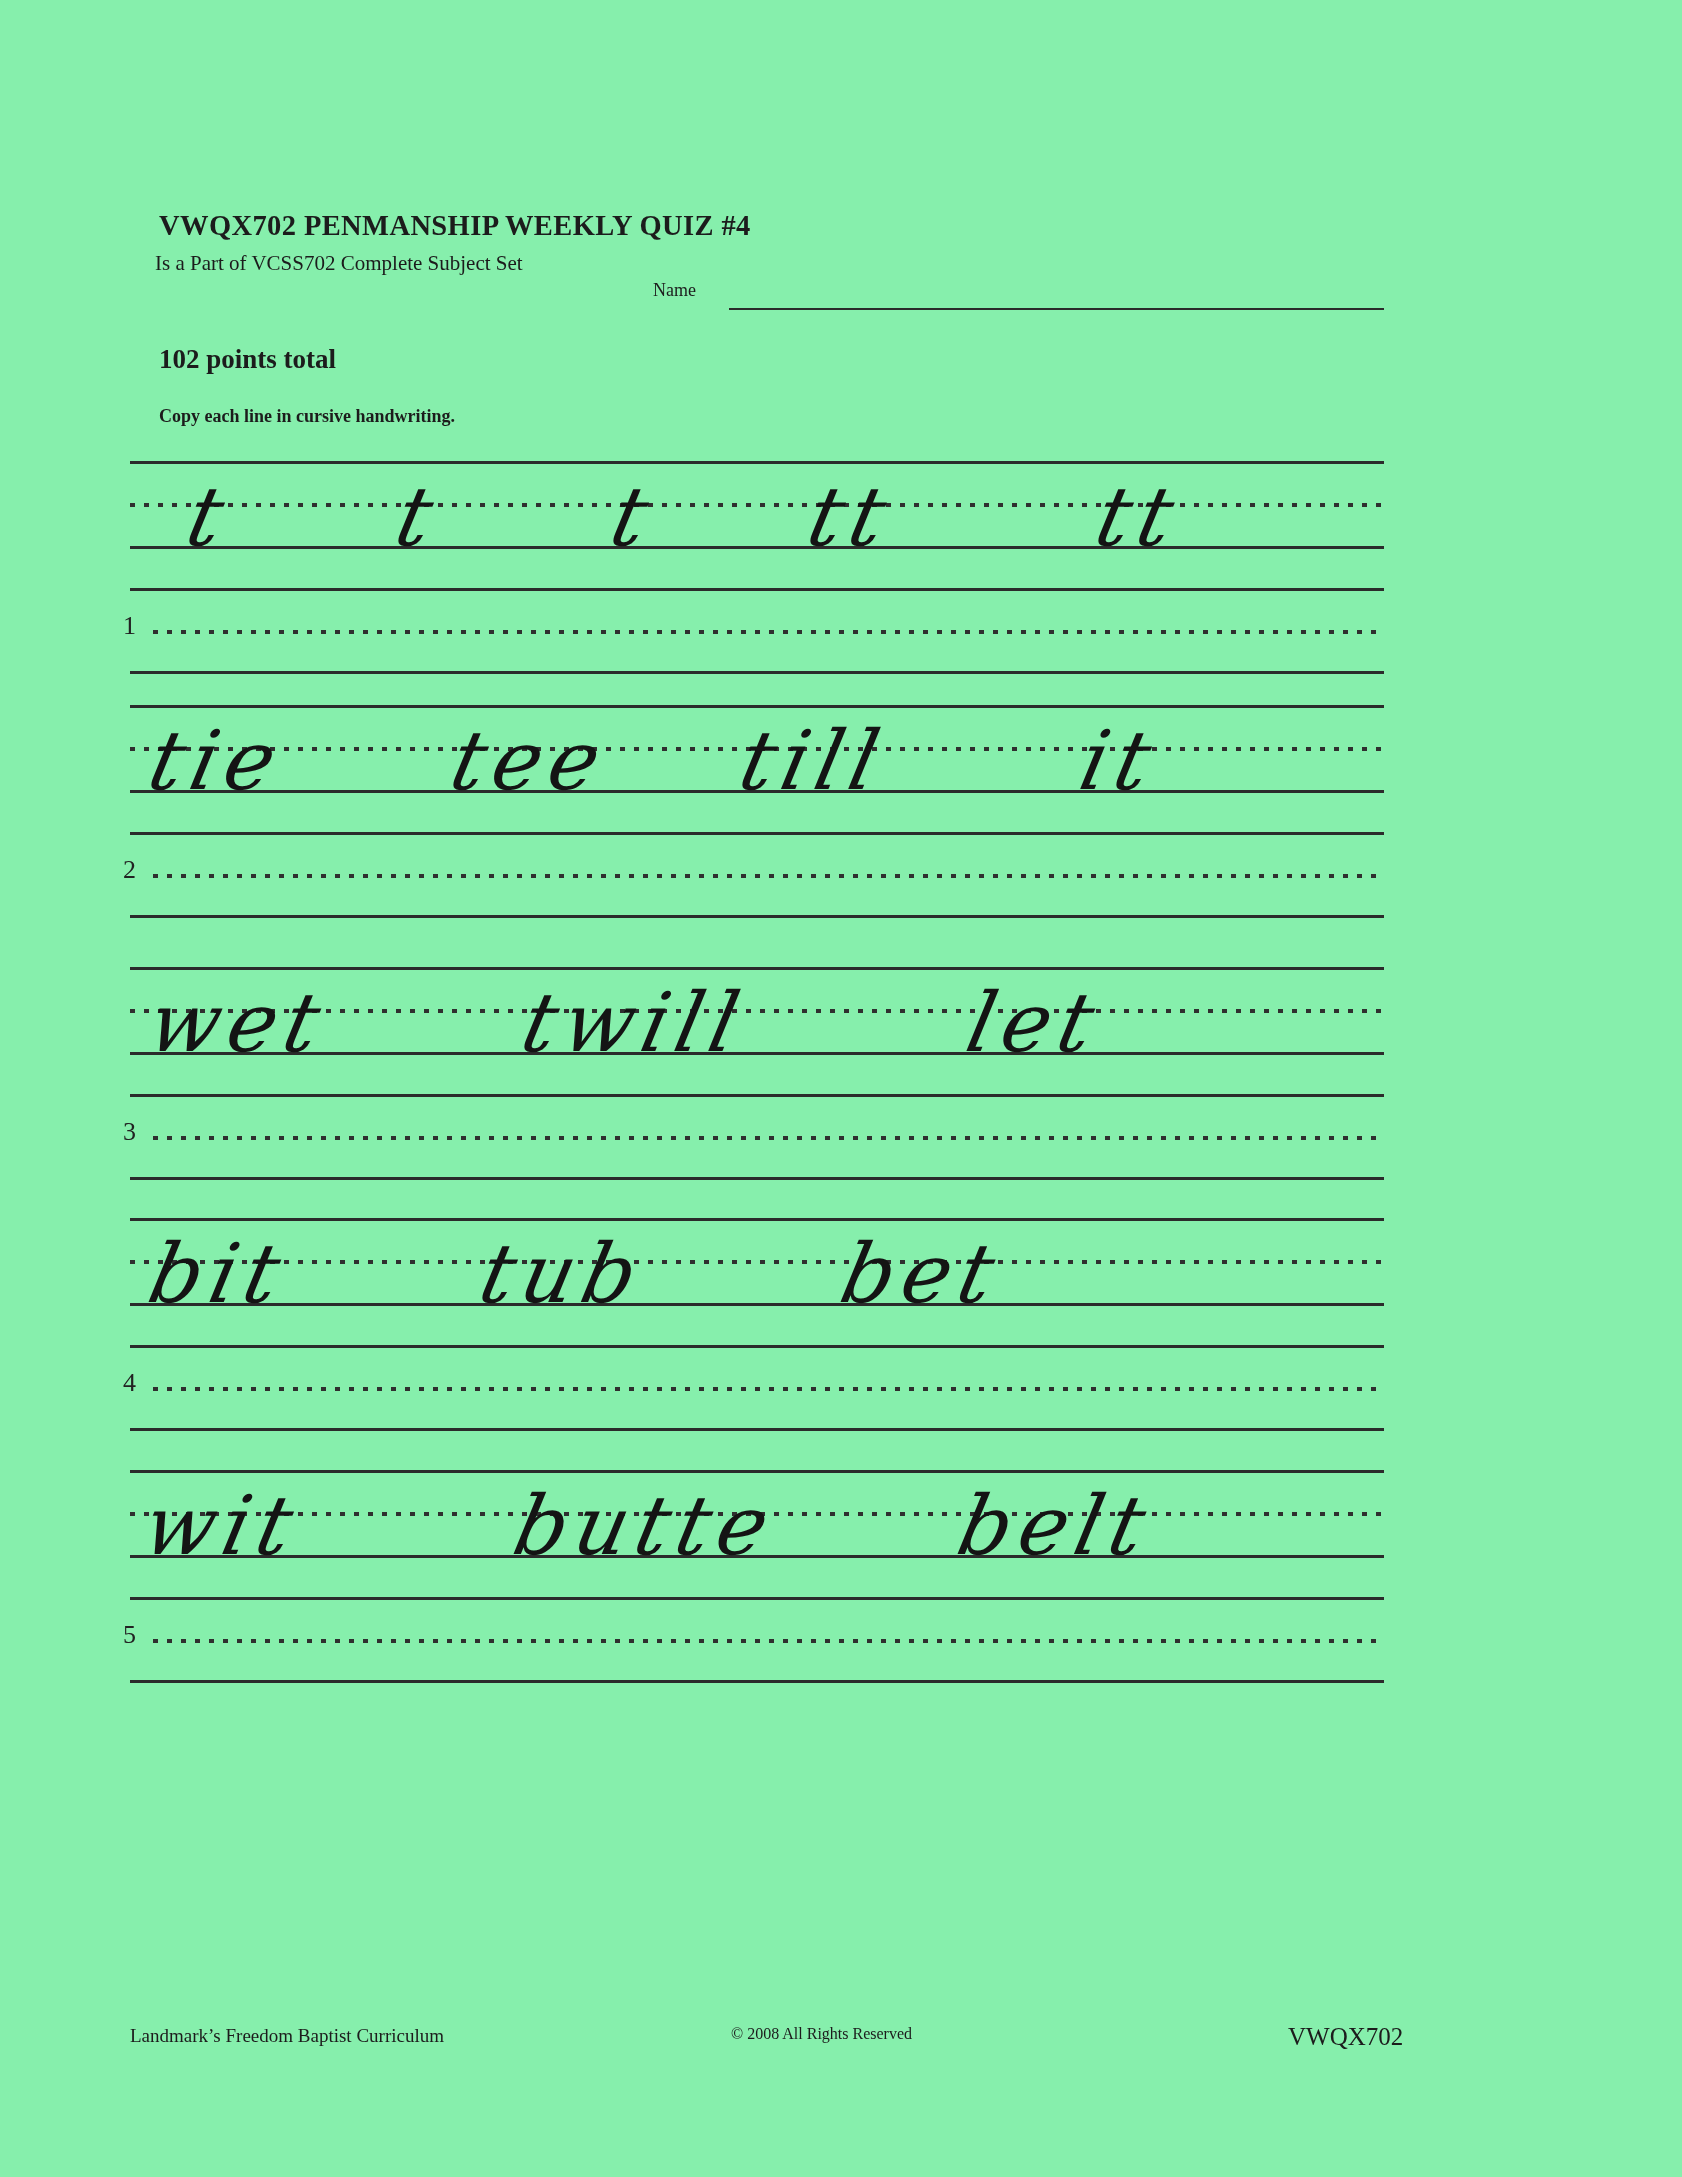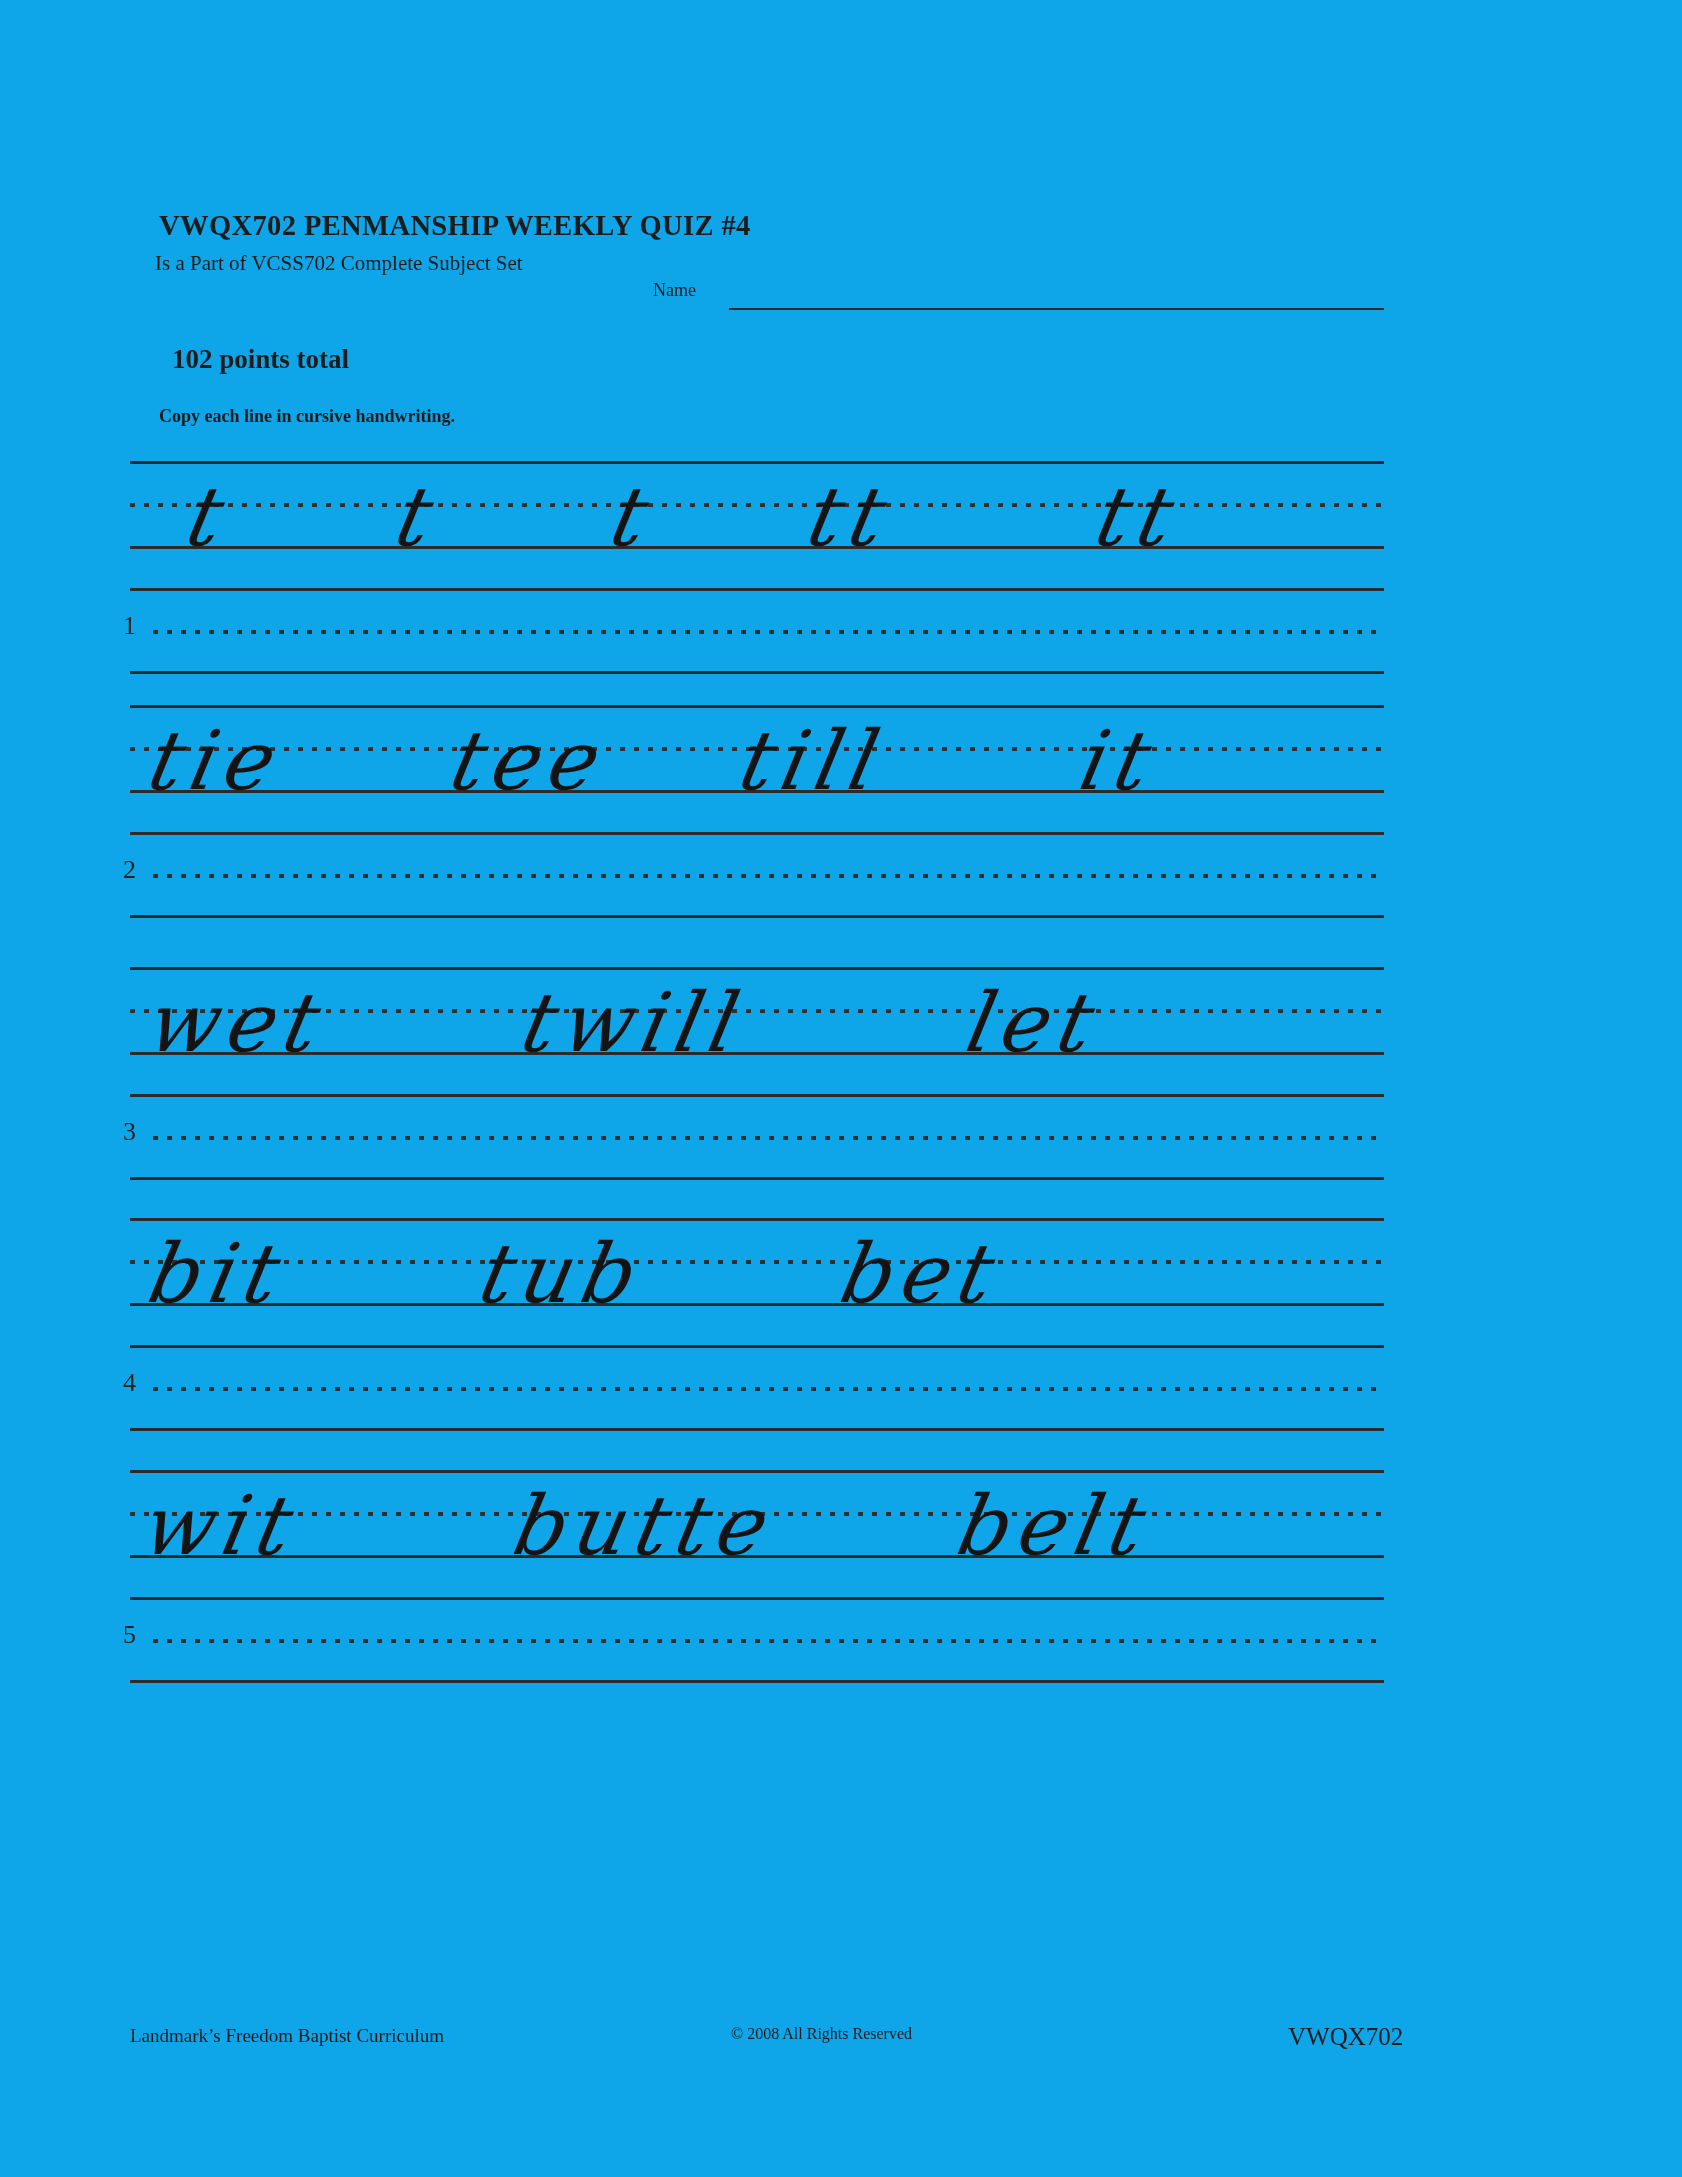--- a/index.html
+++ b/index.html
@@ -4,28 +4,28 @@
 <style>
   * { margin:0; padding:0; box-sizing:border-box; }
   html,body { background:#ffffff; }
   body {
     font-family:"Liberation Serif", serif;
     color:#1c1c1c;
     width:1683px; height:2177px;
     position:relative;
     overflow:hidden;
   }
-  .page { position:absolute; inset:0; background:#0ea5e9; }
+  .page { position:absolute; inset:0; background:#86efac; }
 
   
   .title    { position:absolute; left:159px; top:210px; font-size:28.5px; font-weight:bold; letter-spacing:0.4px; }
   .subtitle { position:absolute; left:155px; top:251px; font-size:21px;text-align:right; }
   .name-label { position:absolute; left:653px; top:280px; font-size:18px; }
   .name-line  { position:absolute; left:729px; top:308px; width:655px; height:0; border-bottom:2.6px solid #2b2b2b; }
-  .points      { position:absolute; left:159px; top:344px; font-size:27px; font-weight:bold;margin-left:13px; }
+  .points      { position:absolute; left:159px; top:344px; font-size:27px; font-weight:bold; }
   .instruction { position:absolute; left:159px; top:406px; font-size:18px; font-weight:bold; }
 
   
   .group { position:absolute; left:130px; width:1254px; height:216px; }
   .g1 { top:461px; } .g2 { top:705px; } .g3 { top:967px; } .g4 { top:1218px; } .g5 { top:1470px; }
 
   .ln { position:absolute; left:0; width:1254px; height:2.6px; background:#2b2b2b; }
   .ln.dash { height:3.5px; background:repeating-linear-gradient(90deg,#2f2f2f 0 5.2px,transparent 5.2px 14px); }
   .l0 { top:0; } .l1 { top:42px; } .l2 { top:85px; }
   .l3 { top:127px; } .l4 { top:169px; } .l5 { top:210px; }

